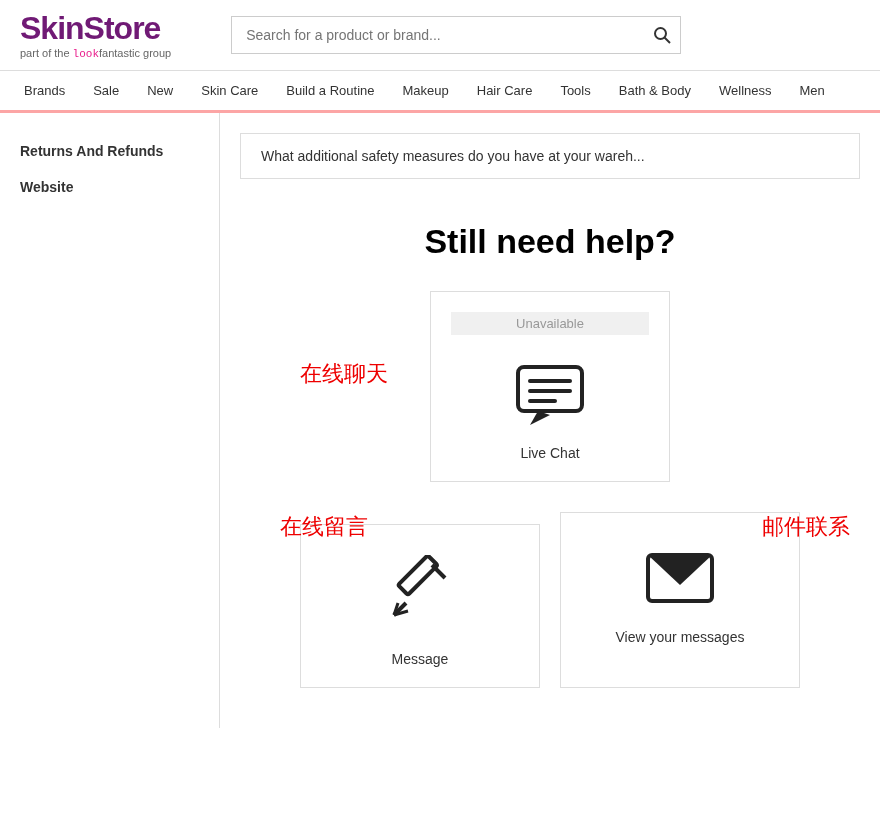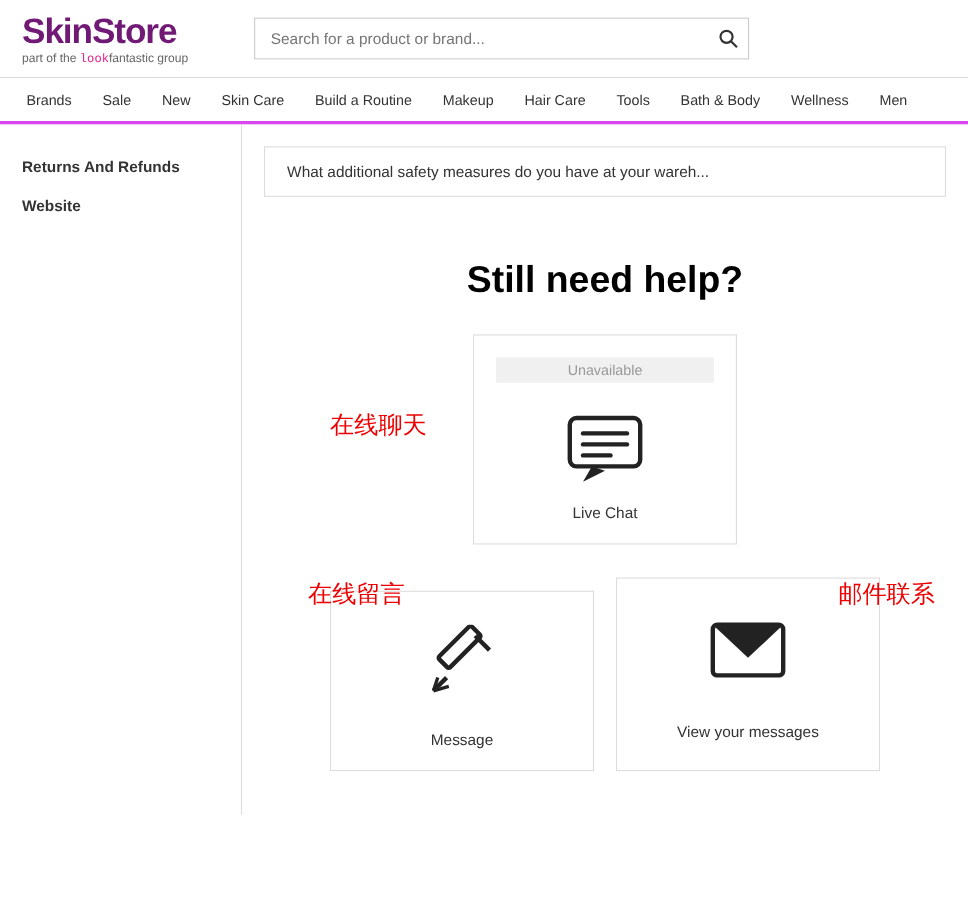--- a/index.html
+++ b/index.html
@@ -45,21 +45,21 @@
       transform: translateY(-50%);
       background: none;
       border: none;
       cursor: pointer;
     }
 
     
     .nav {
       display: flex;
       align-items: center;
-      border-bottom: 3px solid #d946ef;
+      border-bottom: 3px solid #fca5a5;
       padding: 0 10px;
       overflow: hidden;
     }
     .nav-item {
       padding: 12px 14px;
       font-size: 13px;
       cursor: pointer;
       white-space: nowrap;
       color: #333;
     }
@@ -90,21 +90,21 @@
       flex: 1;
       padding: 20px;
     }
 
     
     .faq-item {
       border: 1px solid #ddd;
       padding: 14px 20px;
       font-size: 14px;
       cursor: pointer;
-      margin-bottom: 16px;
+      margin-bottom: 3px;
       background: #fff;
     }
 
     
     .help-section {
       text-align: center;
       padding: 40px 20px 20px;
     }
     .help-title {
       font-size: 34px;
@@ -221,21 +221,21 @@
               <line x1="52" y1="10" x2="65" y2="23" stroke="#222" stroke-width="4"></line>
               <rect x="18" y="30" width="42" height="14" rx="2" transform="rotate(-45 18 30)" fill="none" stroke="#222" stroke-width="4"></rect>
               <line x1="14" y1="60" x2="26" y2="48" stroke="#222" stroke-width="4"></line>
               <line x1="14" y1="60" x2="28" y2="56" stroke="#222" stroke-width="3"></line>
               <line x1="14" y1="60" x2="18" y2="48" stroke="#222" stroke-width="3"></line>
             </svg>
           </div>
           <div class="card-label">Message</div>
         </div>
 
-        <div class="card" style="margin-top:10px;gap:15px;">
+        <div class="card" style="margin-top:10px;">
           <div class="card-icon">
             <svg width="80" height="70" viewBox="0 0 80 70" fill="none">
               <rect x="8" y="12" width="64" height="46" rx="4" stroke="#222" stroke-width="4" fill="none"></rect>
               <polygon points="8,12 40,42 72,12" fill="#222"></polygon>
             </svg>
           </div>
           <div class="card-label">View your messages</div>
         </div>
       </div>
     </div>

